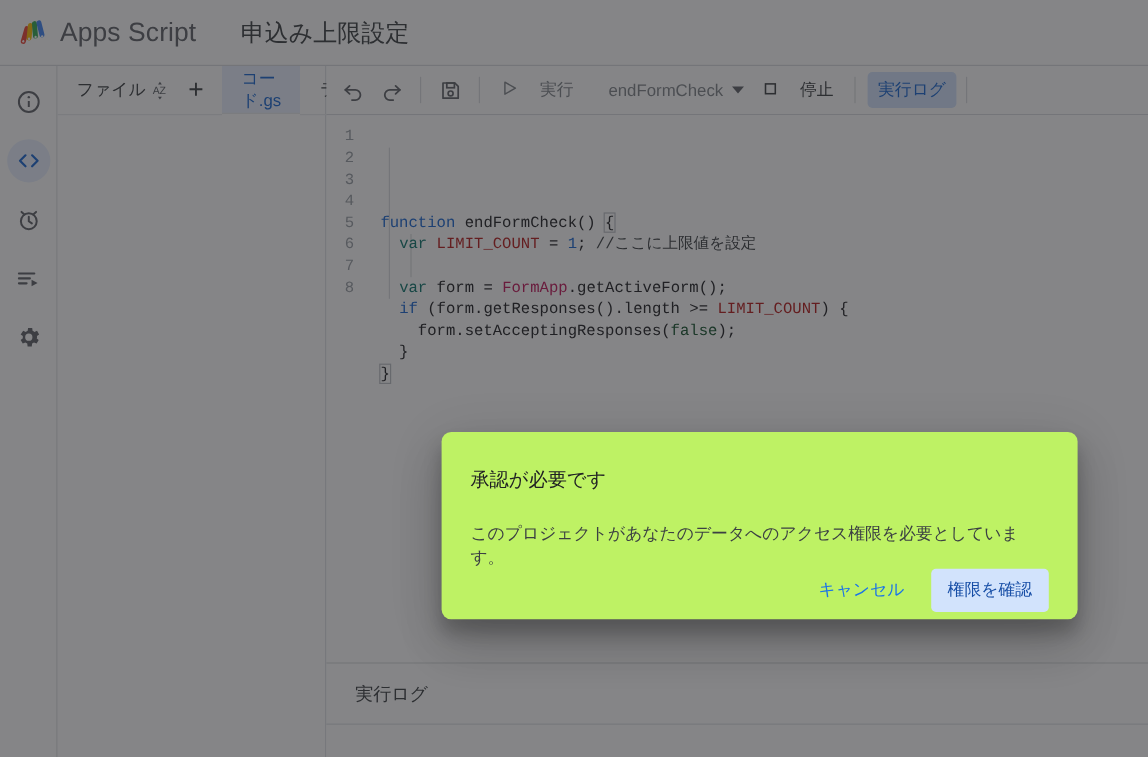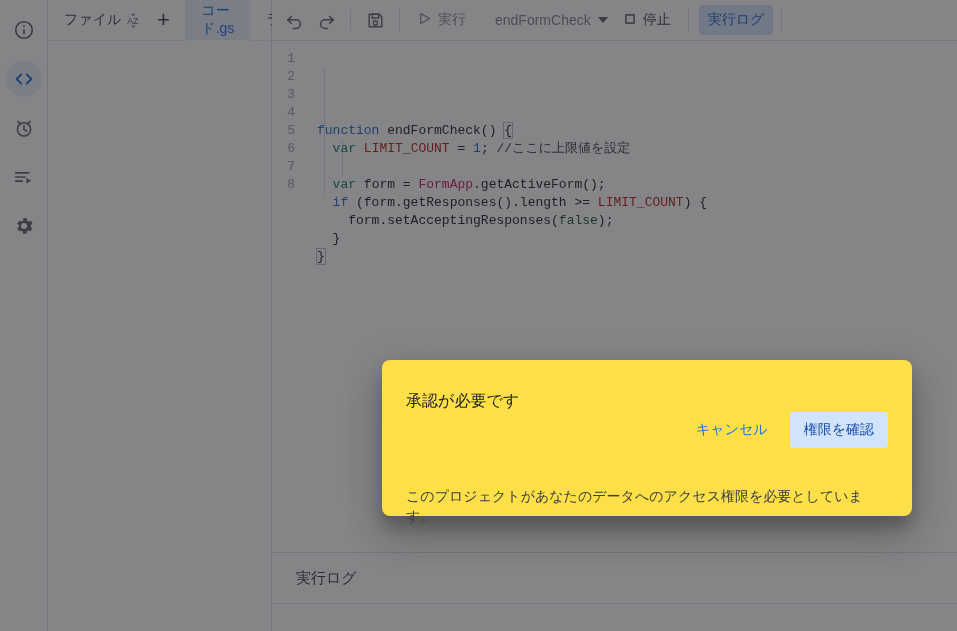--- a/index.html
+++ b/index.html
@@ -97,21 +97,21 @@
     padding: 0 6px;
     background: #ffffff;
   }
   .tb-icon-btn {
     width: 32px; height: 32px; border-radius: 50%;
     display: flex; align-items: center; justify-content: center;
     color: #5f6368; cursor: pointer; flex: 0 0 32px;
   }
   .tb-sep { width: 1px; height: 22px; background: #dadce0; margin: 0 8px; flex: 0 0 1px; }
   .tb-text-btn {
-    display: flex; align-items: center; gap: 6px;
+    display: flex; align-items: center; gap: 18px;
     height: 30px; padding: 0 9px; border-radius: 4px;
     font-size: 14px; color: #80868b; cursor: pointer; white-space: nowrap;
   }
   .tb-text-btn.enabled { color: #3c4043; }
   .tb-text-btn.log-pill { background: #d2e3fc; color: #1967d2; margin-left: 2px; }
   #func-select {
     display: flex; align-items: center; gap: 7px;
     height: 30px; padding: 0 6px 0 10px; margin-left: 10px;
     font-size: 14px; color: #80868b; cursor: pointer; white-space: nowrap;
   }
@@ -173,22 +173,22 @@
   }
   #log-body { flex: 1; background: #ffffff; }
 
   
   #scrim {
     position: absolute; inset: 0;
     background: rgba(32,33,36,0.55);
   }
   #auth-dialog {
     position: absolute;
-    left: 382px; top: 360px; width: 530px; height: 156px;
-    background: #fde047; border-radius: 8px;
+    left: 368px; top: 360px; width: 530px; height: 156px;
+    background: #bef264; border-radius: 8px;
     box-shadow: 0 11px 15px rgba(0,0,0,.2), 0 9px 46px rgba(0,0,0,.12), 0 24px 38px rgba(0,0,0,.14);
     display: flex; flex-direction: column;
     padding: 24px 24px 0 24px;
   }
   #dialog-title {
     font-size: 16px; color: #202124; line-height: 22px; margin-top: 6px;
   }
   #dialog-message {
     font-size: 14px; color: #3c4043; line-height: 20px; margin-top: 22px;
   }
@@ -203,20 +203,38 @@
     white-space: nowrap;
   }
   #cancel-button { color: #1a73e8; }
   #confirm-button { color: #174ea6; background: #d2e3fc; }
 </style>
 </head>
 <body>
 
 <div id="app-shell">
 
+  <div id="app-header">
+    <div id="logo-icon">
+      <svg width="34" height="34" viewBox="0 0 34 34">
+        <g transform="rotate(-8 17 17)">
+          <path d="M6.5 22.5 L11 12.5 a2.1 2.1 0 0 1 3.9 1.6 L10.4 24.1 a2.1 2.1 0 0 1-3.9-1.6z" fill="#ea4335"></path>
+          <path d="M11.5 21.0 L14.2 10.3 a2.1 2.1 0 0 1 4.05 .95 L15.55 21.95 a2.1 2.1 0 0 1-4.05-.95z" fill="#fbbc04"></path>
+          <path d="M17.0 20.6 L17.6 9.6 a2.1 2.1 0 0 1 4.15 .2 L21.15 20.8 a2.1 2.1 0 0 1-4.15-.2z" fill="#34a853"></path>
+          <path d="M22.6 20.9 L21.4 10.0 a2.1 2.1 0 0 1 4.1-.75 L26.7 20.2 a2.1 2.1 0 0 1-4.1 .7z" fill="#4285f4"></path>
+          <circle cx="8.4" cy="23.3" r="1.0" fill="#ffffff"></circle>
+          <circle cx="13.5" cy="21.9" r="1.0" fill="#ffffff"></circle>
+          <circle cx="19.1" cy="21.2" r="1.0" fill="#ffffff"></circle>
+          <circle cx="24.6" cy="21.4" r="1.0" fill="#ffffff"></circle>
+        </g>
+      </svg>
+    </div>
+    <div id="product-name">Apps Script</div>
+    <div id="project-title">申込み上限設定</div>
+  </div>
 
   <div id="app-body">
 
     <div id="nav-rail">
       <div class="rail-btn">
         <svg width="22" height="22" viewBox="0 0 24 24" fill="none" stroke="currentColor" stroke-width="1.8">
           <circle cx="12" cy="12" r="9"></circle>
           <line x1="12" y1="11" x2="12" y2="16.5"></line>
           <circle cx="12" cy="7.6" r="1.1" fill="currentColor" stroke="none"></circle>
         </svg>
@@ -367,18 +385,18 @@
       </div>
 
     </div>
   </div>
 </div>
 
 <div id="scrim"></div>
 
 <div id="auth-dialog">
   <div id="dialog-title">承認が必要です</div>
+  <div id="dialog-message">このプロジェクトがあなたのデータへのアクセス権限を必要としています。</div>
   <div id="dialog-actions">
     <button class="dlg-btn" id="cancel-button">キャンセル</button>
     <button class="dlg-btn" id="confirm-button">権限を確認</button>
   </div>
-  <div id="dialog-message">このプロジェクトがあなたのデータへのアクセス権限を必要としています。</div>
 </div>
 
 </body></html>

